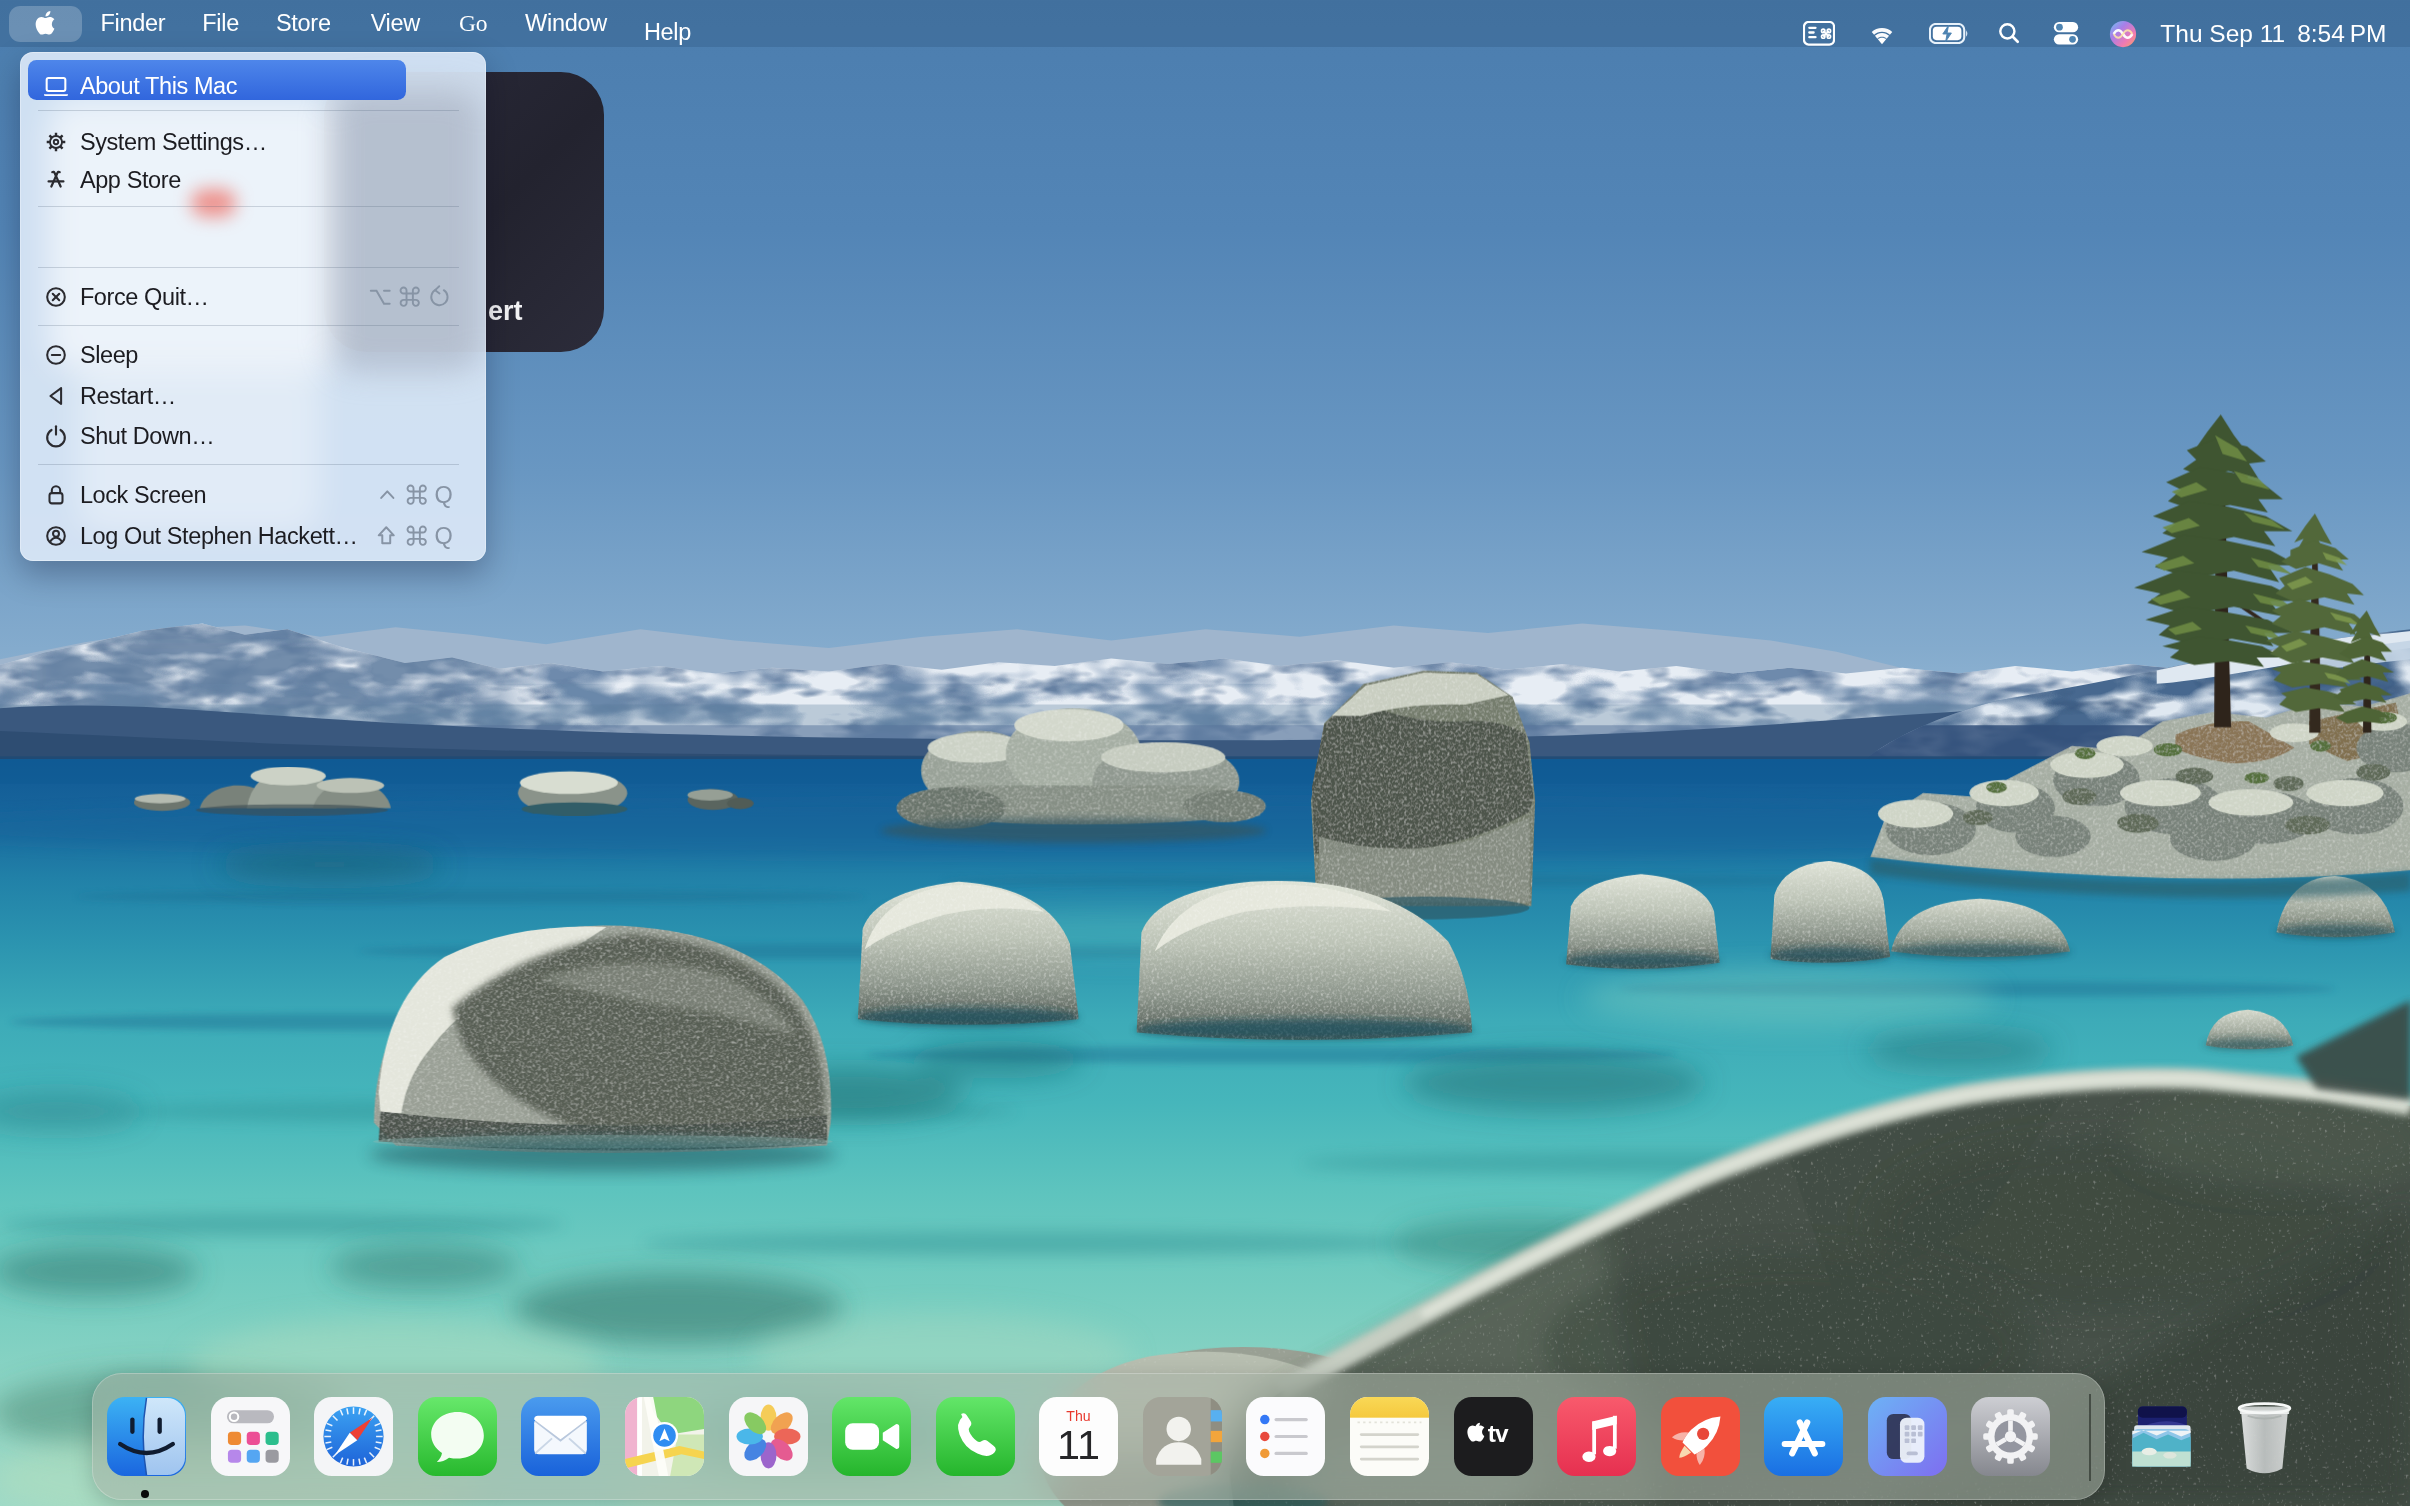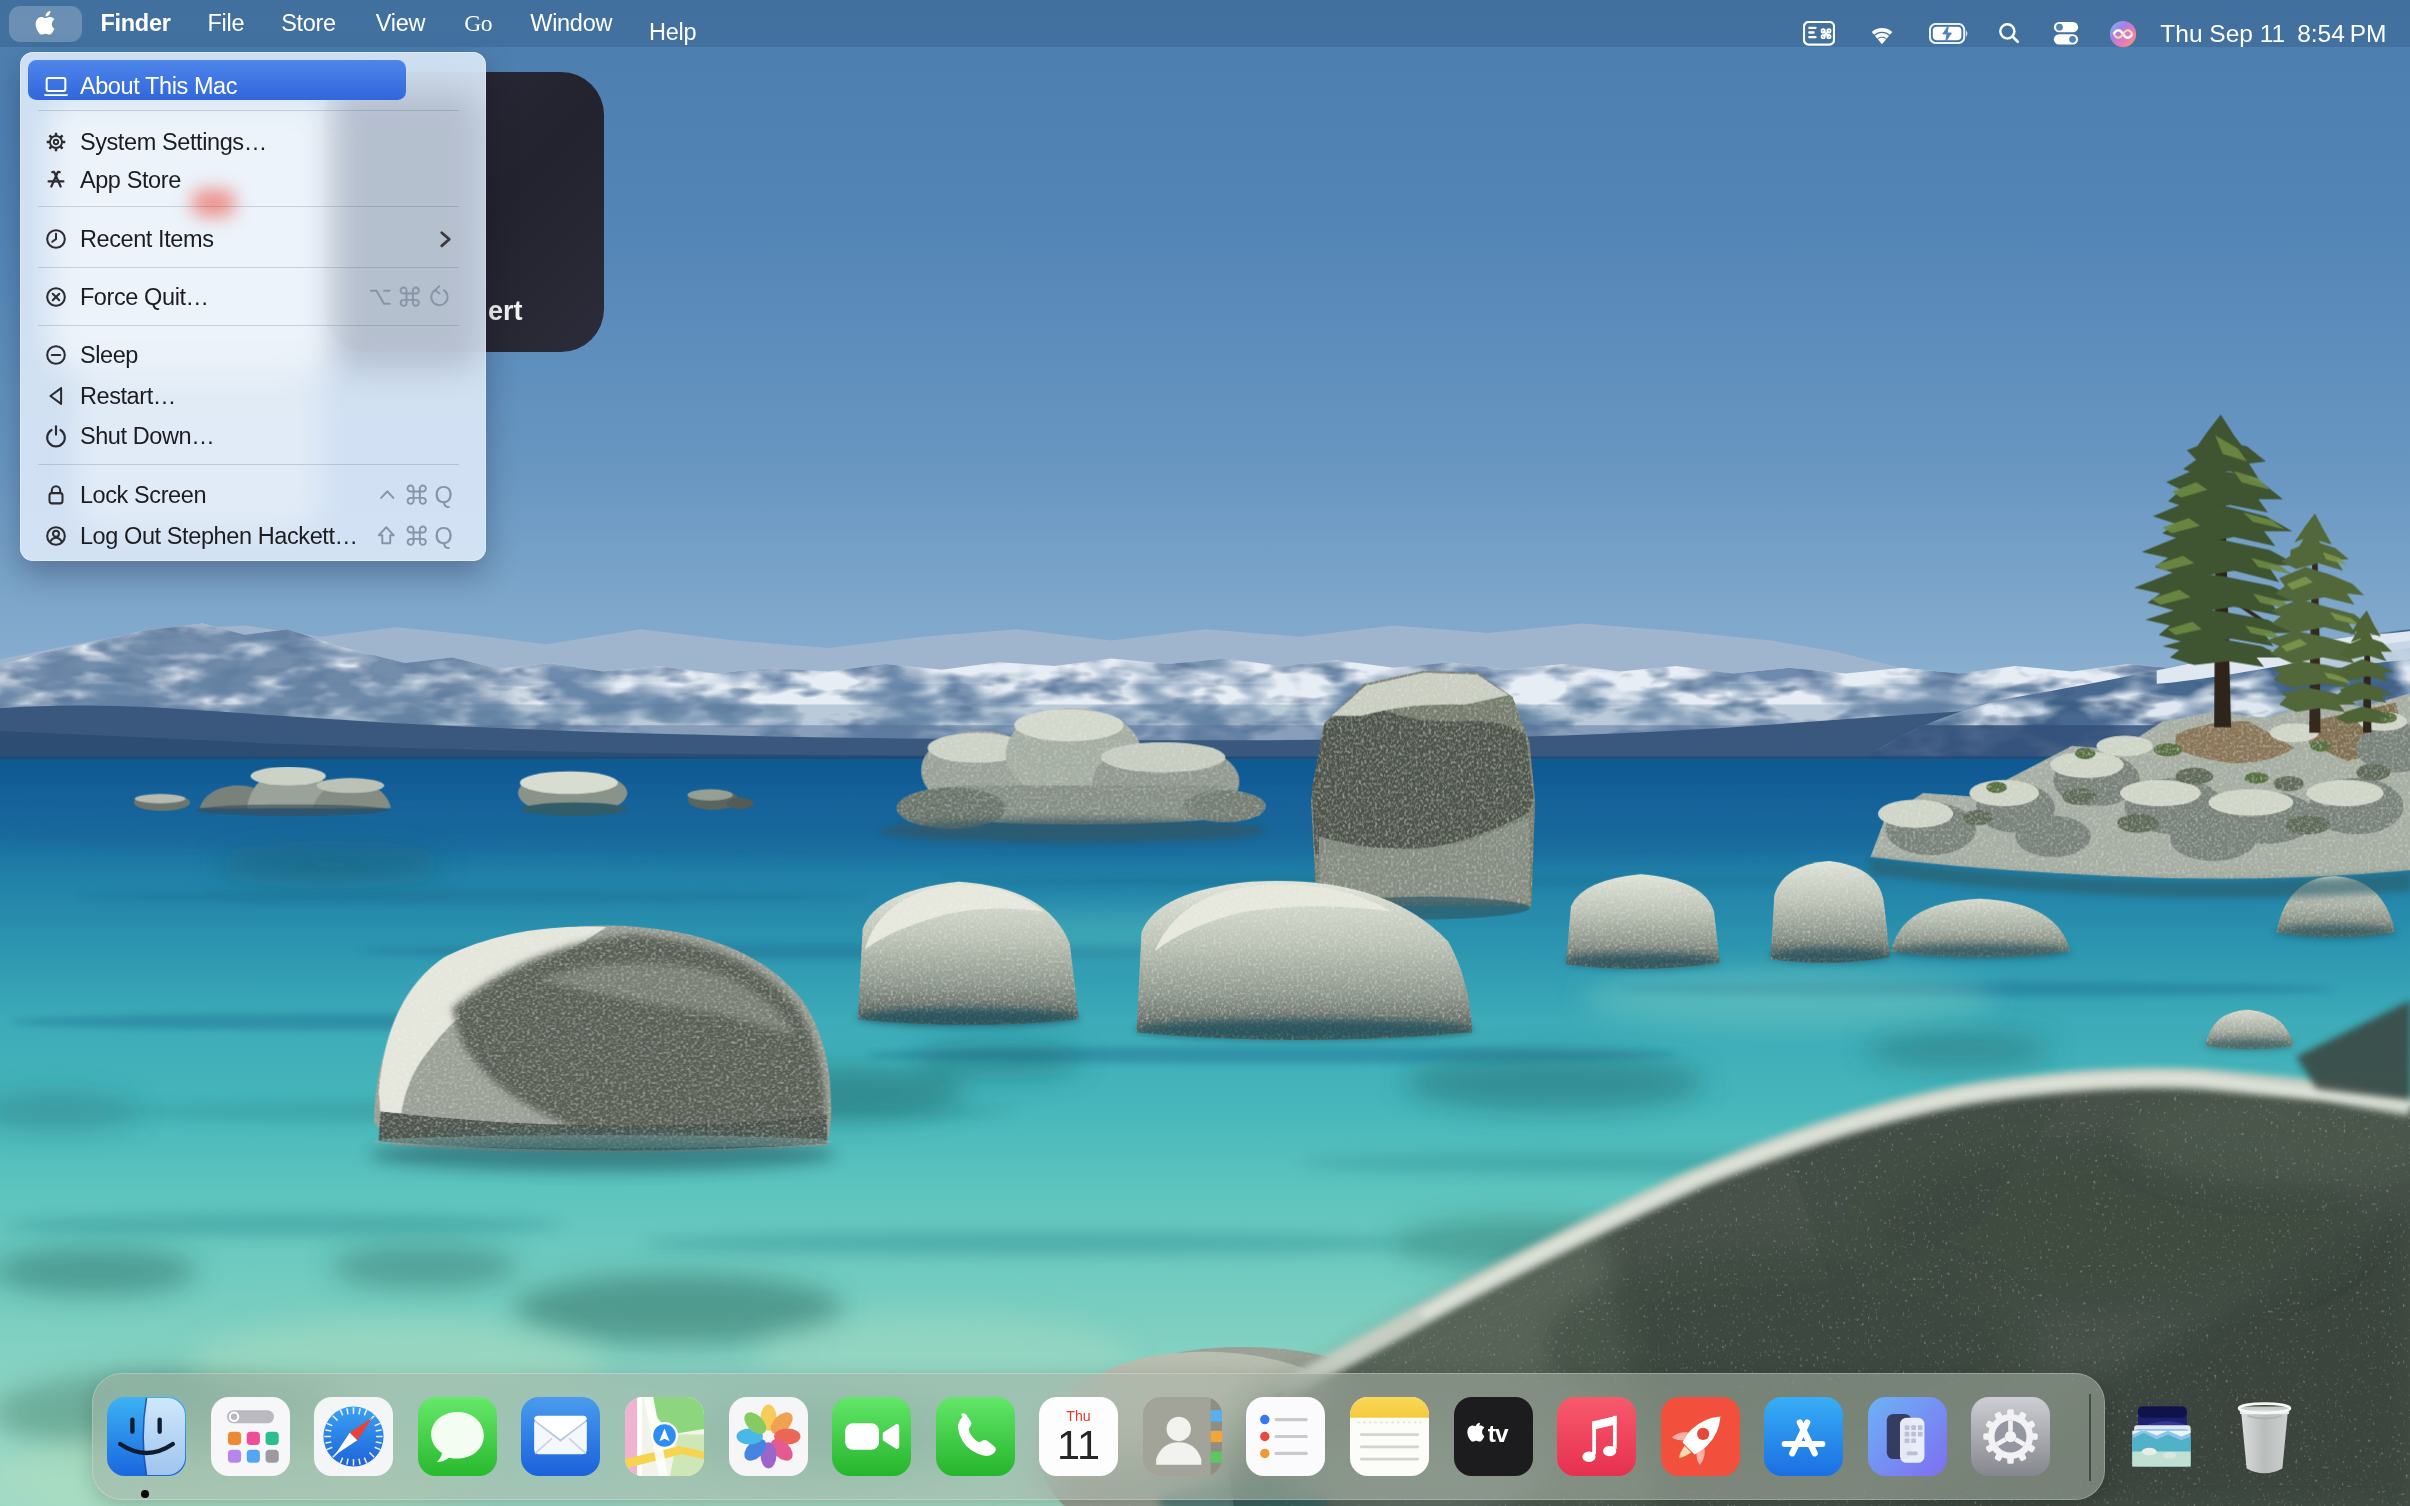--- a/index.html
+++ b/index.html
@@ -387,21 +387,21 @@
 <div id="menubar">
   <div class="l">
     <div class="apple-pill">
       <svg width="23.5" height="27" viewBox="0 0 21 27">
             <g fill="#fff" transform="translate(0.5,0.5)">
               <path d="M17.1,13.4c0-3,2.5-4.5,2.6-4.6c-1.4-2.1-3.6-2.3-4.4-2.4c-1.9-0.2-3.6,1.1-4.6,1.1c-0.9,0-2.4-1.1-3.9-1.1C4.8,6.5,2.9,7.6,1.9,9.4c-2.1,3.6-0.5,8.9,1.5,11.8c1,1.4,2.1,3,3.6,2.9c1.5-0.1,2-0.9,3.8-0.9c1.8,0,2.3,0.9,3.8,0.9c1.6,0,2.6-1.4,3.5-2.8c1.1-1.6,1.6-3.2,1.6-3.3C19.6,18,17.1,17,17.1,13.4z"></path>
               <path d="M14.4,4.3c0.8-1,1.4-2.4,1.2-3.8c-1.2,0-2.6,0.8-3.5,1.8c-0.8,0.9-1.5,2.3-1.3,3.7C12.2,6.1,13.6,5.3,14.4,4.3z"></path>
             </g>
           </svg>
     </div>
-    <span class="mi" style="font-weight:bold;margin-left:19px;">Finder</span>
+    <span class="mi" style="font-weight:normal;margin-left:19px;">Finder</span>
     <span class="mi" style="margin-left:37px;">File</span>
     <span class="mi" style="margin-left:37px;">Store</span>
     <span class="mi" style="margin-left:40px;">View</span>
     <span class="mi" style="margin-left:39px;font-family:Liberation Serif, serif;">Go</span>
     <span class="mi" style="margin-left:38px;">Window</span>
     <span class="mi" style="margin-left:37px;margin-top:17px;">Help</span>
   </div>
   <div class="r">
     <svg width="32" height="24.5" viewBox="0 0 34 26" style="margin-right:30px;">
           <rect x="1" y="1" width="32" height="24" rx="5" fill="none" stroke="#fff" stroke-width="2.4"></rect>
@@ -503,34 +503,20 @@
             <g fill="none" stroke="#2b2b30" stroke-width="2.4" stroke-linecap="round">
               <path d="M9,21 L15.5,6.5 Q16.5,4.5 18,5.5"></path>
               <path d="M19,21 L12.5,6.5 Q11.5,4.5 10,5.5"></path>
               <line x1="6" y1="15.5" x2="22" y2="15.5"></line>
             </g>
           </svg>
   </span>App Store</div>
 
   <div class="msep" style="top:154px;"></div>
 
-  <div class="mrow" style="top:167px;"><span class="ic">
-    <svg width="26" height="26" viewBox="0 0 28 28">
-            <g fill="none" stroke="#2b2b30" stroke-width="2.2" stroke-linecap="round">
-              <circle cx="14" cy="14" r="9.5"></circle>
-              <path d="M14,8.5 L14,14 L10,17"></path>
-            </g>
-          </svg>
-  </span>Recent Items
-    <span class="sc">
-          <svg width="15" height="22.6" viewBox="0 0 16 24">
-            <path d="M4,5 L12,12 L4,19" fill="none" stroke="#3a3a40" stroke-width="3" stroke-linecap="round" stroke-linejoin="round"></path>
-          </svg>
-        </span>
-  </div>
 
   <div class="msep" style="top:215px;"></div>
 
   <div class="mrow" style="top:225px;"><span class="ic">
     <svg width="26" height="26" viewBox="0 0 28 28">
             <g fill="none" stroke="#2b2b30" stroke-width="2.2" stroke-linecap="round">
               <circle cx="14" cy="14" r="9.5"></circle>
               <line x1="10.5" y1="10.5" x2="17.5" y2="17.5"></line>
               <line x1="17.5" y1="10.5" x2="10.5" y2="17.5"></line>
             </g>

